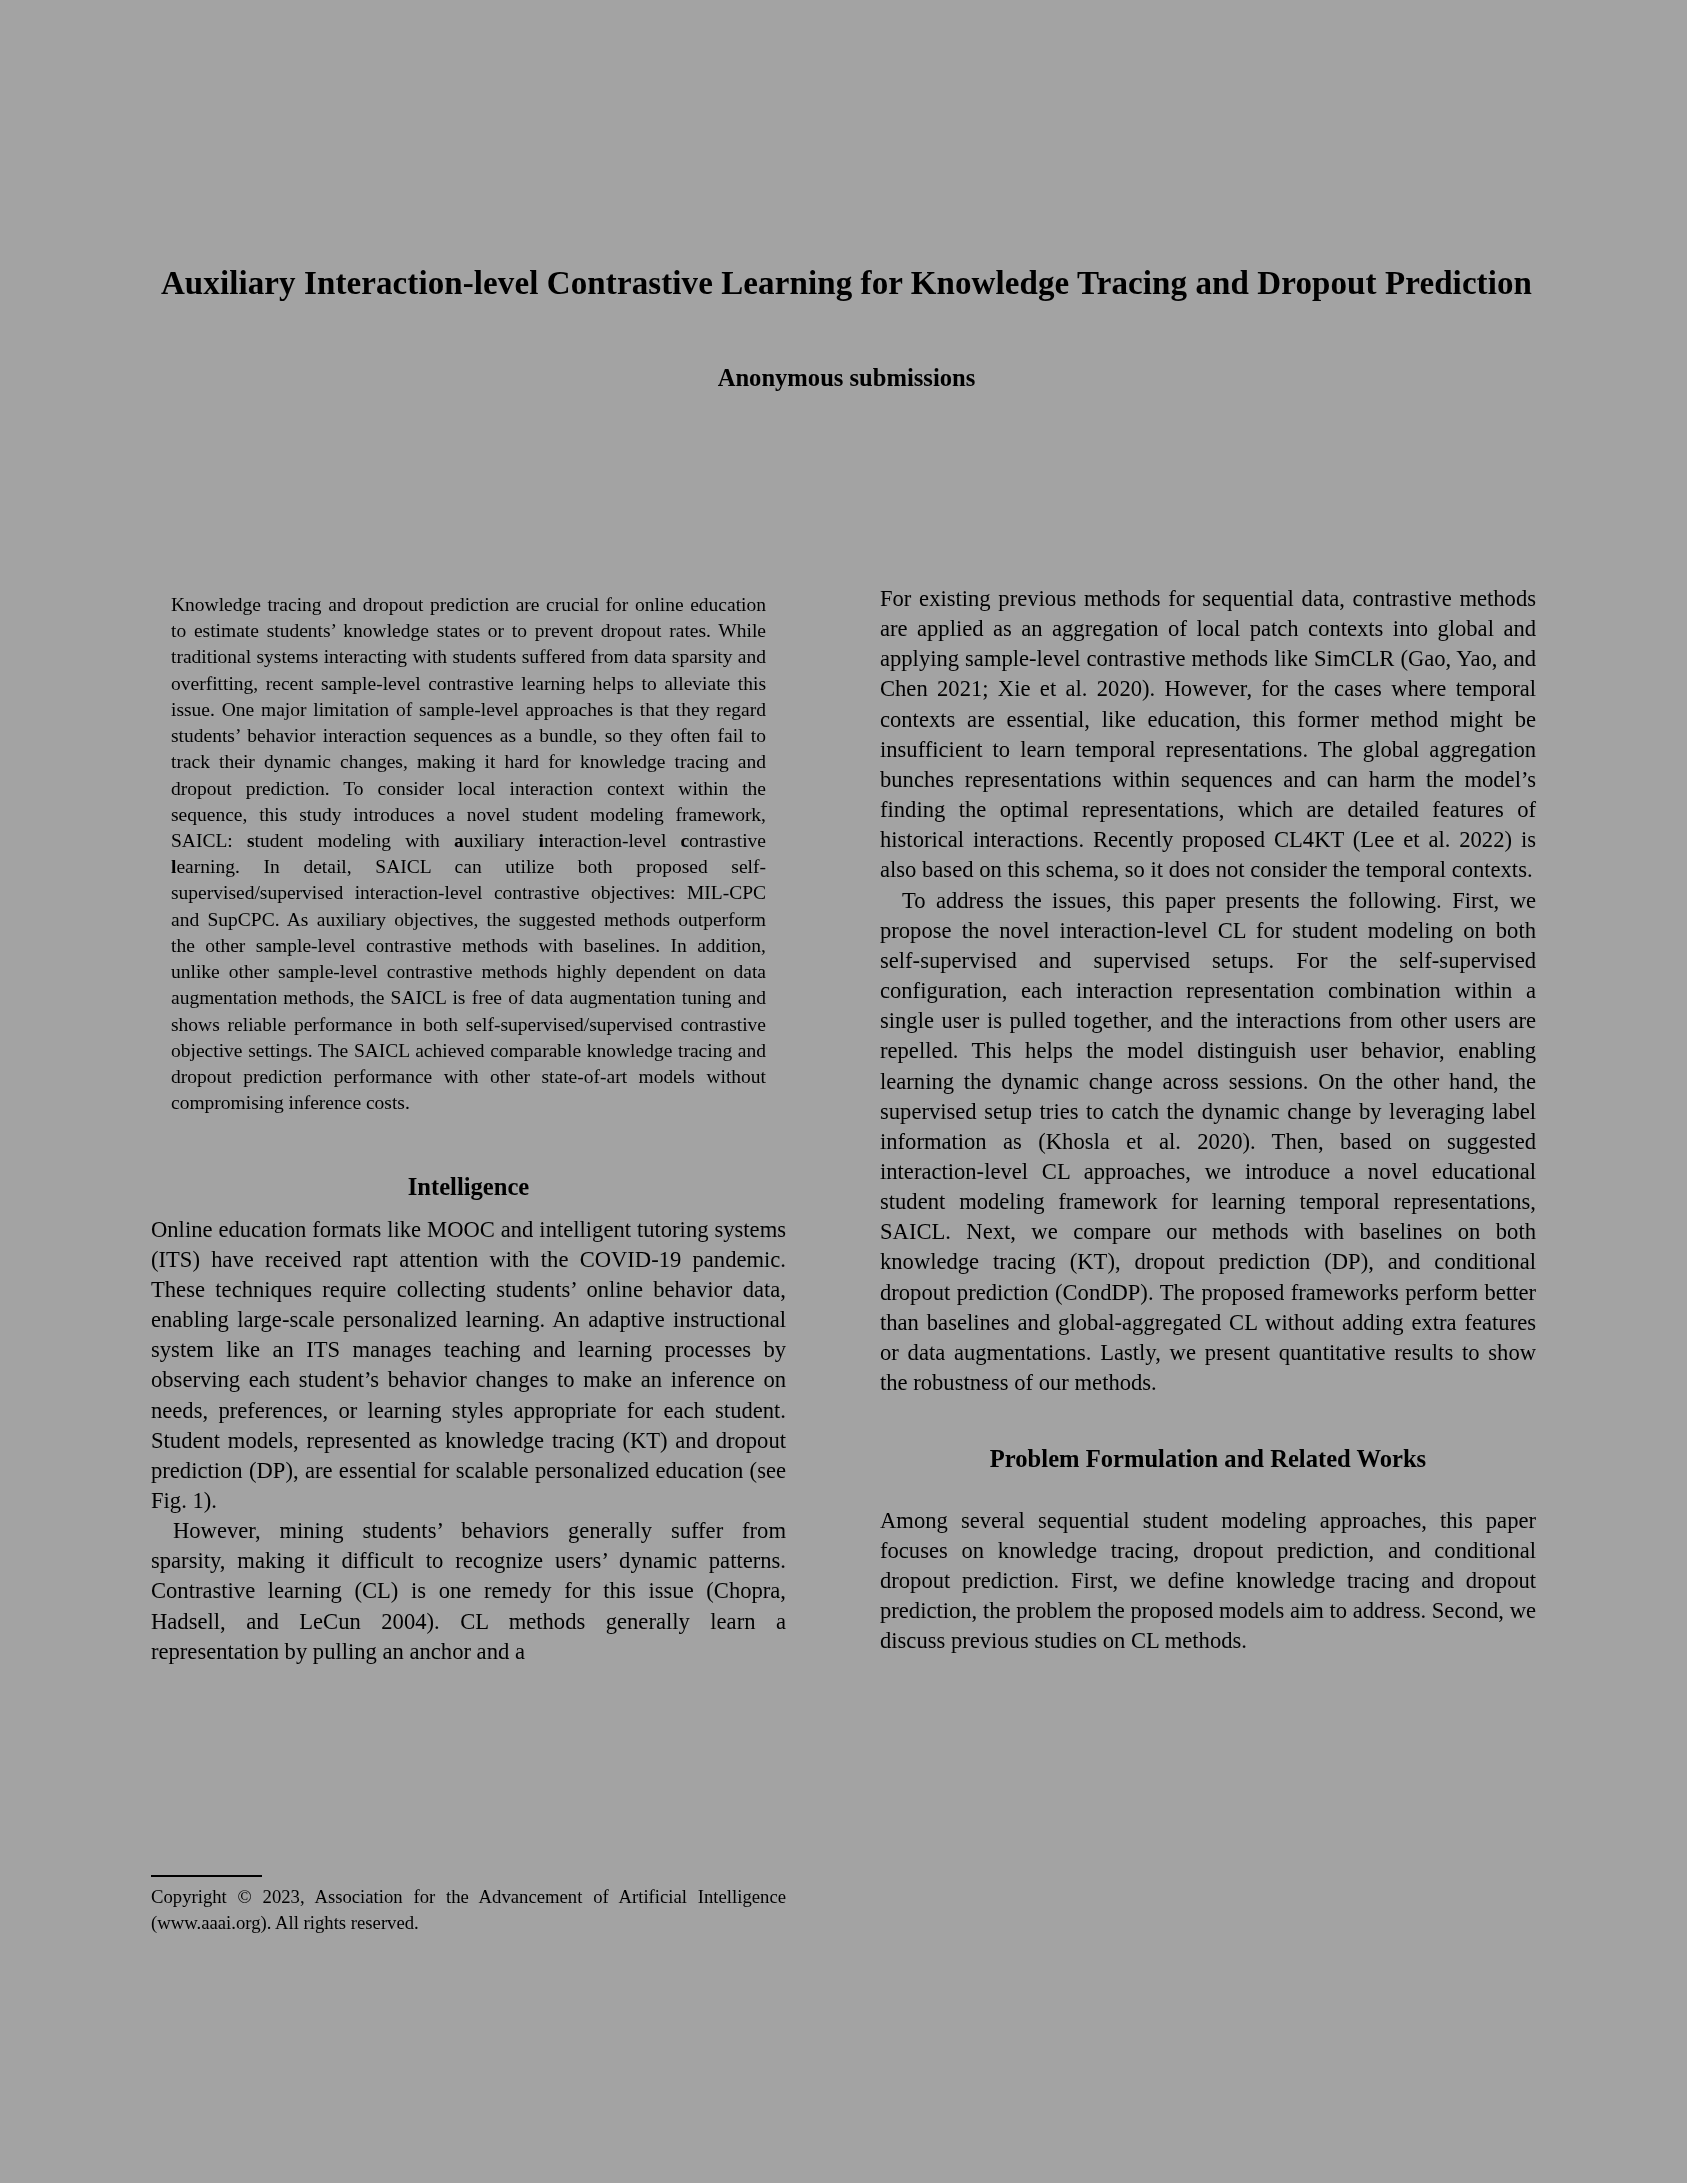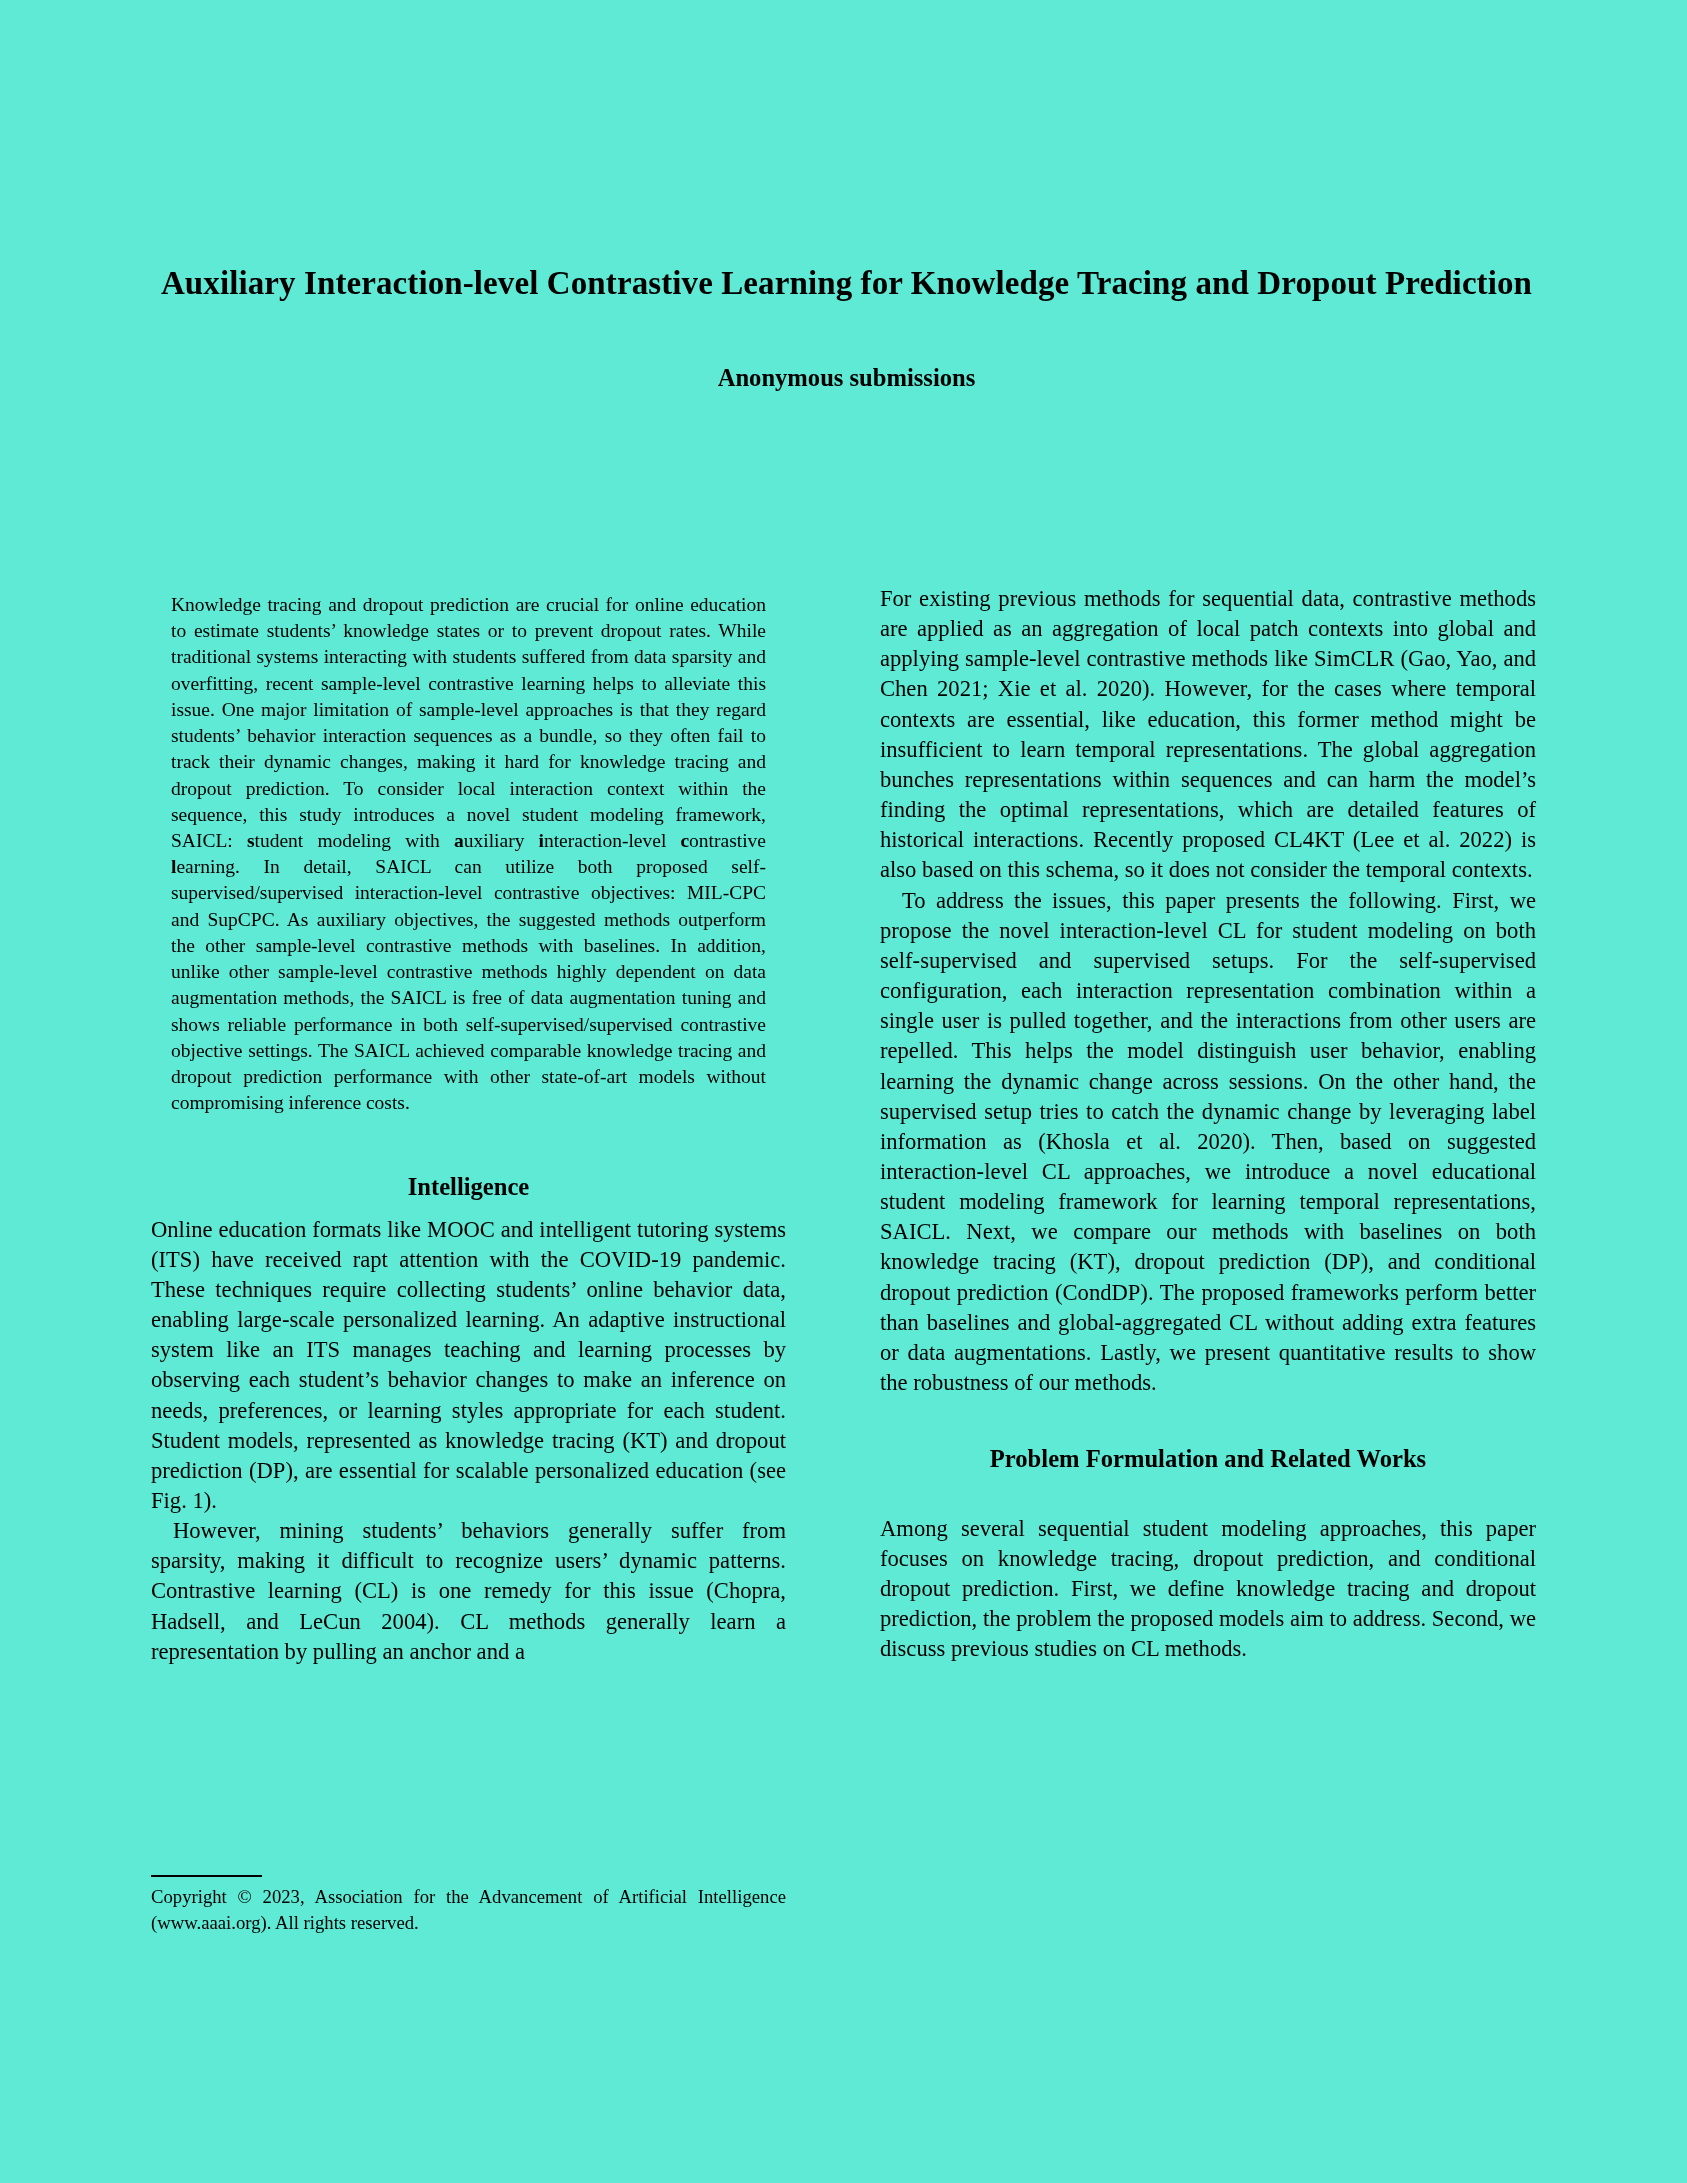--- a/index.html
+++ b/index.html
@@ -12,21 +12,21 @@
     height: 2183px;
     font-family: "Liberation Serif", "DejaVu Serif", serif;
     color: #000000;
     position: relative;
     overflow: hidden;
   }
 
   .page {
     position: absolute;
     inset: 0;
-    background: #5eead4;
+    background: #a3a3a3;
   }
 
   
   .title-block {
     position: absolute;
     left: 148px;
     top: 262px;
     width: 1397px;
     text-align: center;
   }
@@ -95,21 +95,21 @@
     text-justify: inter-word;
     margin: 0;
     hyphens: manual;
   }
   .body-p + .body-p {
     text-indent: 22px;
   }
 
   .prob-head {
     margin-top: 46px;
-    margin-bottom: 40px;
+    margin-bottom: 32px;
   }
 
   
   .footnote {
     position: absolute;
     left: 151px;
     top: 1875px;
     width: 635px;
   }
   .footnote-rule {

